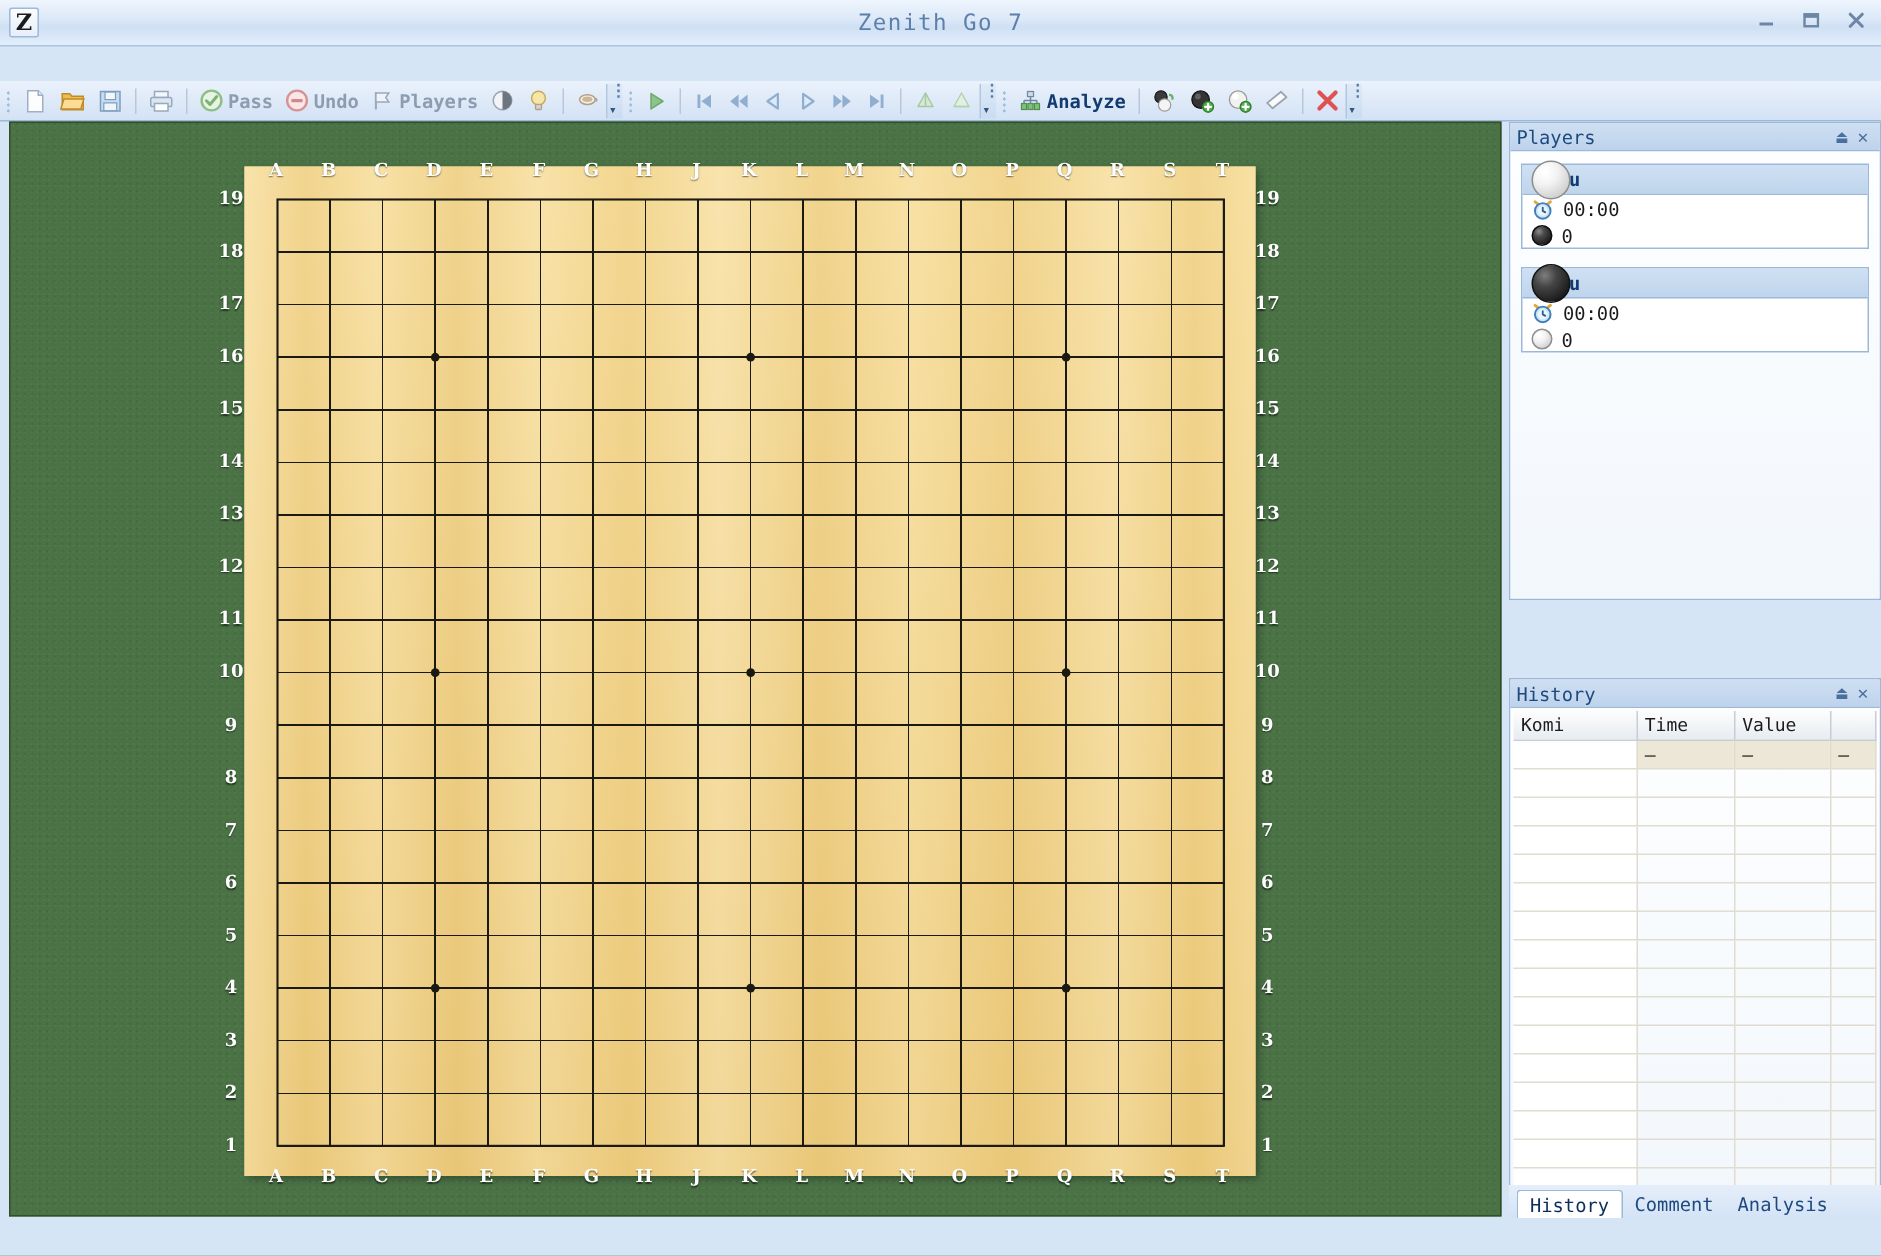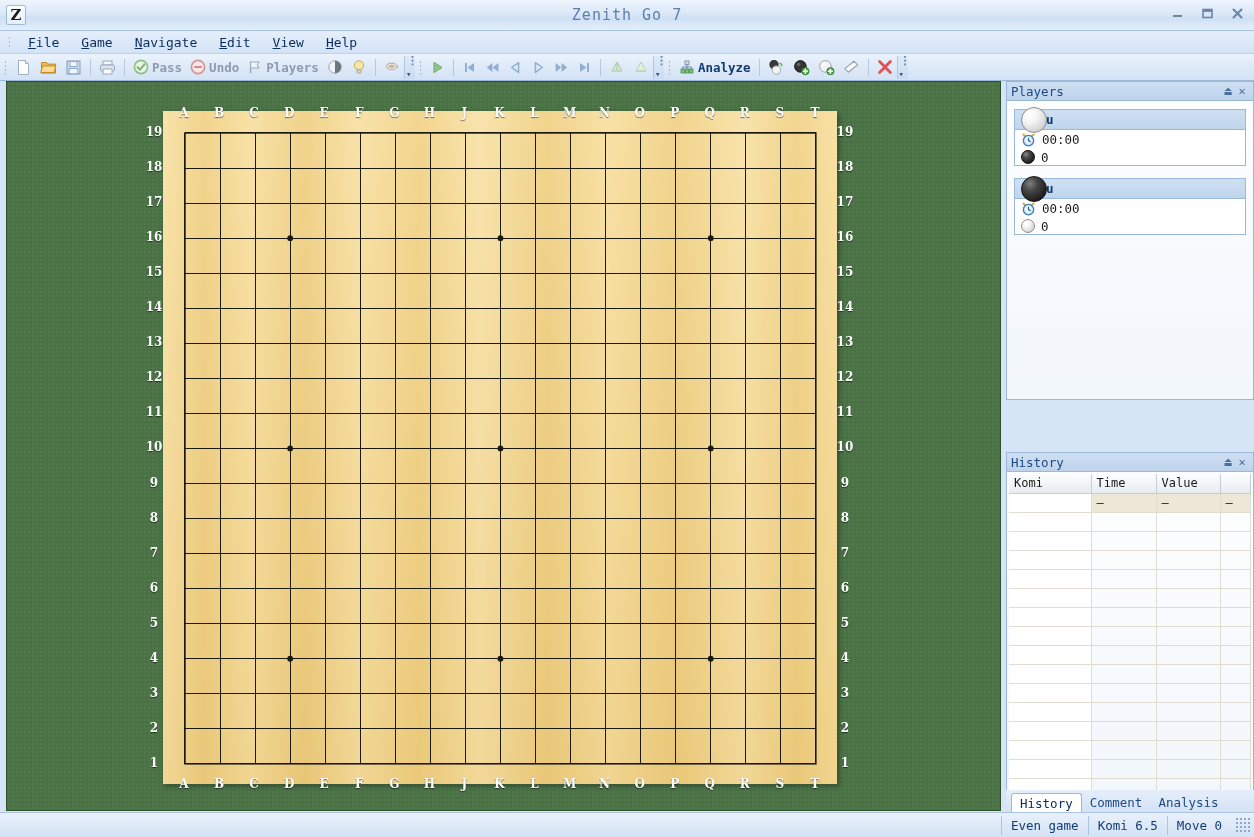--- a/index.html
+++ b/index.html
@@ -251,29 +251,20 @@
           </svg>
       </div>
       <div class="win-btn">
         <svg class="ic" width="11" height="11" viewBox="0 0 11 11">
             <path d="M1.5 1.5 L9.5 9.5 M9.5 1.5 L1.5 9.5" stroke="#6d86a6" stroke-width="2.1" stroke-linecap="round"></path>
           </svg>
       </div>
     </div>
   </div>
 
-  <div class="menubar">
-    <div class="grip"></div>
-    <div class="menu-item"><u>F</u><span>ile</span></div>
-    <div class="menu-item"><u>G</u><span>ame</span></div>
-    <div class="menu-item"><u>N</u><span>avigate</span></div>
-    <div class="menu-item"><u>E</u><span>dit</span></div>
-    <div class="menu-item"><u>V</u><span>iew</span></div>
-    <div class="menu-item"><u>H</u><span>elp</span></div>
-  </div>
 
   <div class="toolbar">
 
     <div class="tb-group">
       <div class="tb-grip"></div>
 
       <div class="tb-btn">
         <svg class="ic" width="17" height="17" viewBox="0 0 17 17">
             <path d="M3.5 1.5 h7 l3 3 v11 h-10 z" fill="#fdfdfd" stroke="#9fb0c4" stroke-width="1"></path>
             <path d="M10.5 1.5 v3 h3" fill="#e5ecf4" stroke="#9fb0c4" stroke-width="1"></path>
@@ -792,21 +783,14 @@
       </div>
     </div>
   </div>
 
   <div class="tabstrip">
     <div class="tab active">History</div>
     <div class="tab">Comment</div>
     <div class="tab">Analysis</div>
   </div>
 
-  <div class="statusbar">
-    <div class="status-flex"></div>
-    <div class="status-cell">Even game</div>
-    <div class="status-cell">Komi 6.5</div>
-    <div class="status-cell">Move 0</div>
-    <div class="status-grip"></div>
-  </div>
 
 </div>
 
 </body></html>

